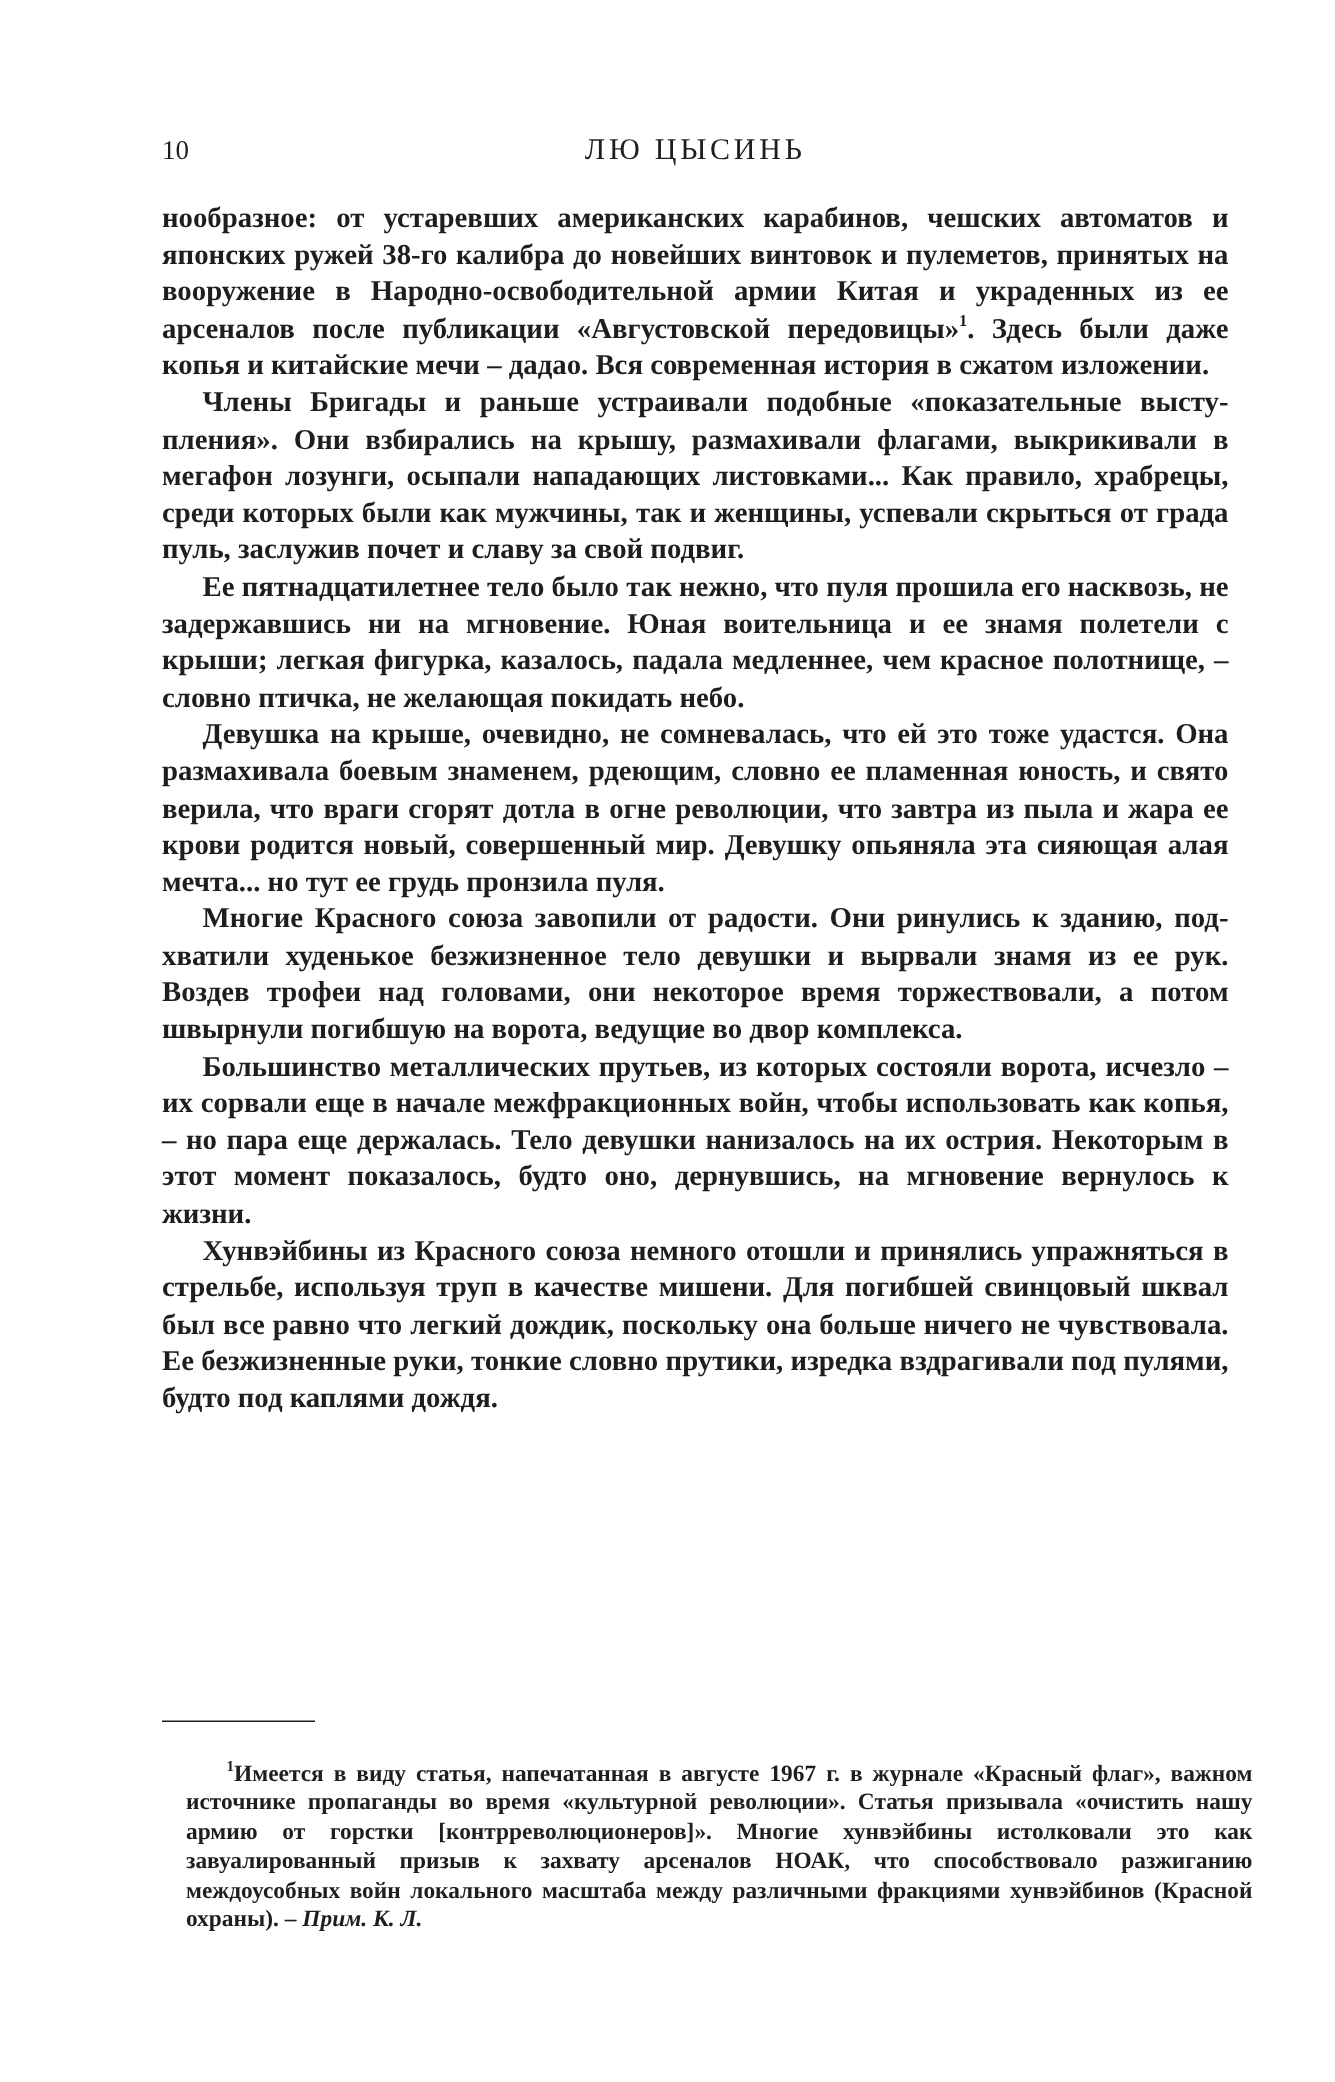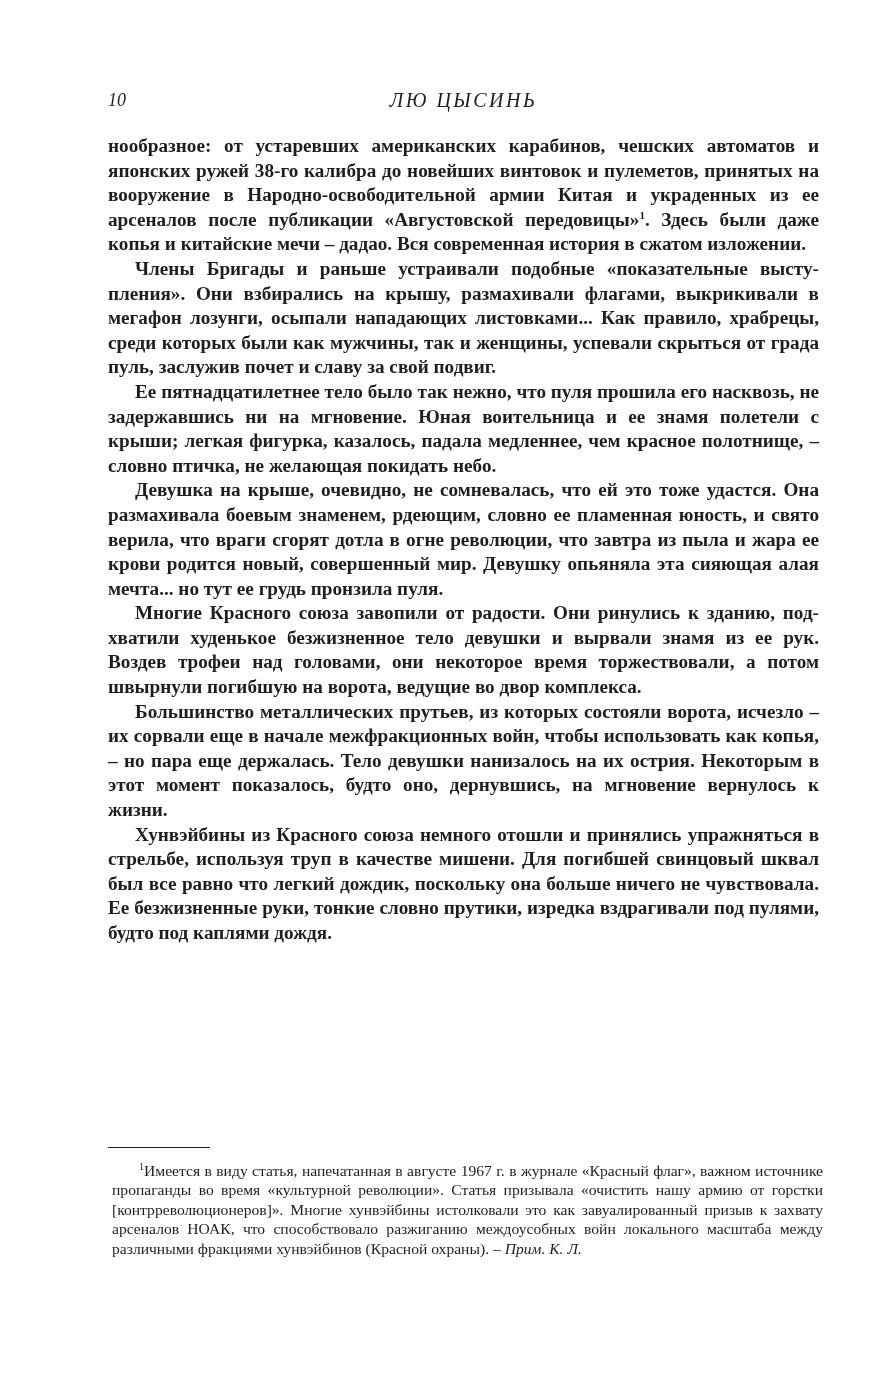--- a/index.html
+++ b/index.html
@@ -1,30 +1,30 @@
 <!DOCTYPE html>
 <html><head>
 <meta charset="utf-8">
 <style>
   html, body { margin: 0; padding: 0; background: #ffffff; }
   body { width: 890px; height: 1388px; position: relative; overflow: hidden;
          font-family: "Liberation Serif", "DejaVu Serif", serif; color: #1e1e1e; }
   .page { position: absolute; left: 108px; top: 0; width: 711px; }
   .running-head { position: absolute; top: 88px; left: 0; width: 711px; height: 24px;
-                  font-size: 18px; line-height: 24px; font-style: italic; }
+                  font-size: 18px; line-height: 24px; }
   .folio { position: absolute; left: 0; top: 0; }
   .head-title { position: absolute; left: 0; right: 0; text-align: center; letter-spacing: 2.5px; font-size: 20px; }
   .body-text { position: absolute; top: 134px; left: 0; width: 711px; }
   .para { margin: 0; font-size: 19.2px; line-height: 24.6px; text-align: justify; hyphens: manual; font-weight: bold; }
   .para.indent { text-indent: 27px; }
   sup.fnref { font-size: 11px; line-height: 0; vertical-align: super; }
   .fn-rule { position: absolute; top: 1147px; left: 0; width: 102px; height: 0;
              border-top: 1.3px solid #1e1e1e; }
-  .footnote { position: absolute; top: 1157px; left: 0; width: 711px; margin: 4px;
-              font-size: 15.6px; line-height: 19.4px; text-align: justify; text-indent: 27px; }
+  .footnote { position: absolute; top: 1157px; left: 0; width: 711px; margin: 16px;
+              font-size: 15.6px; line-height: 19.4px; text-align: justify; text-indent: 27px; font-weight: bold; }
   .footnote sup { font-size: 10px; line-height: 0; vertical-align: super; }
   .fn-note-sign { font-style: italic; }
 </style>
 </head>
 <body>
 
 <div class="page">
   <div class="running-head">
     <span class="folio">10</span>
     <span class="head-title">ЛЮ ЦЫСИНЬ</span>

